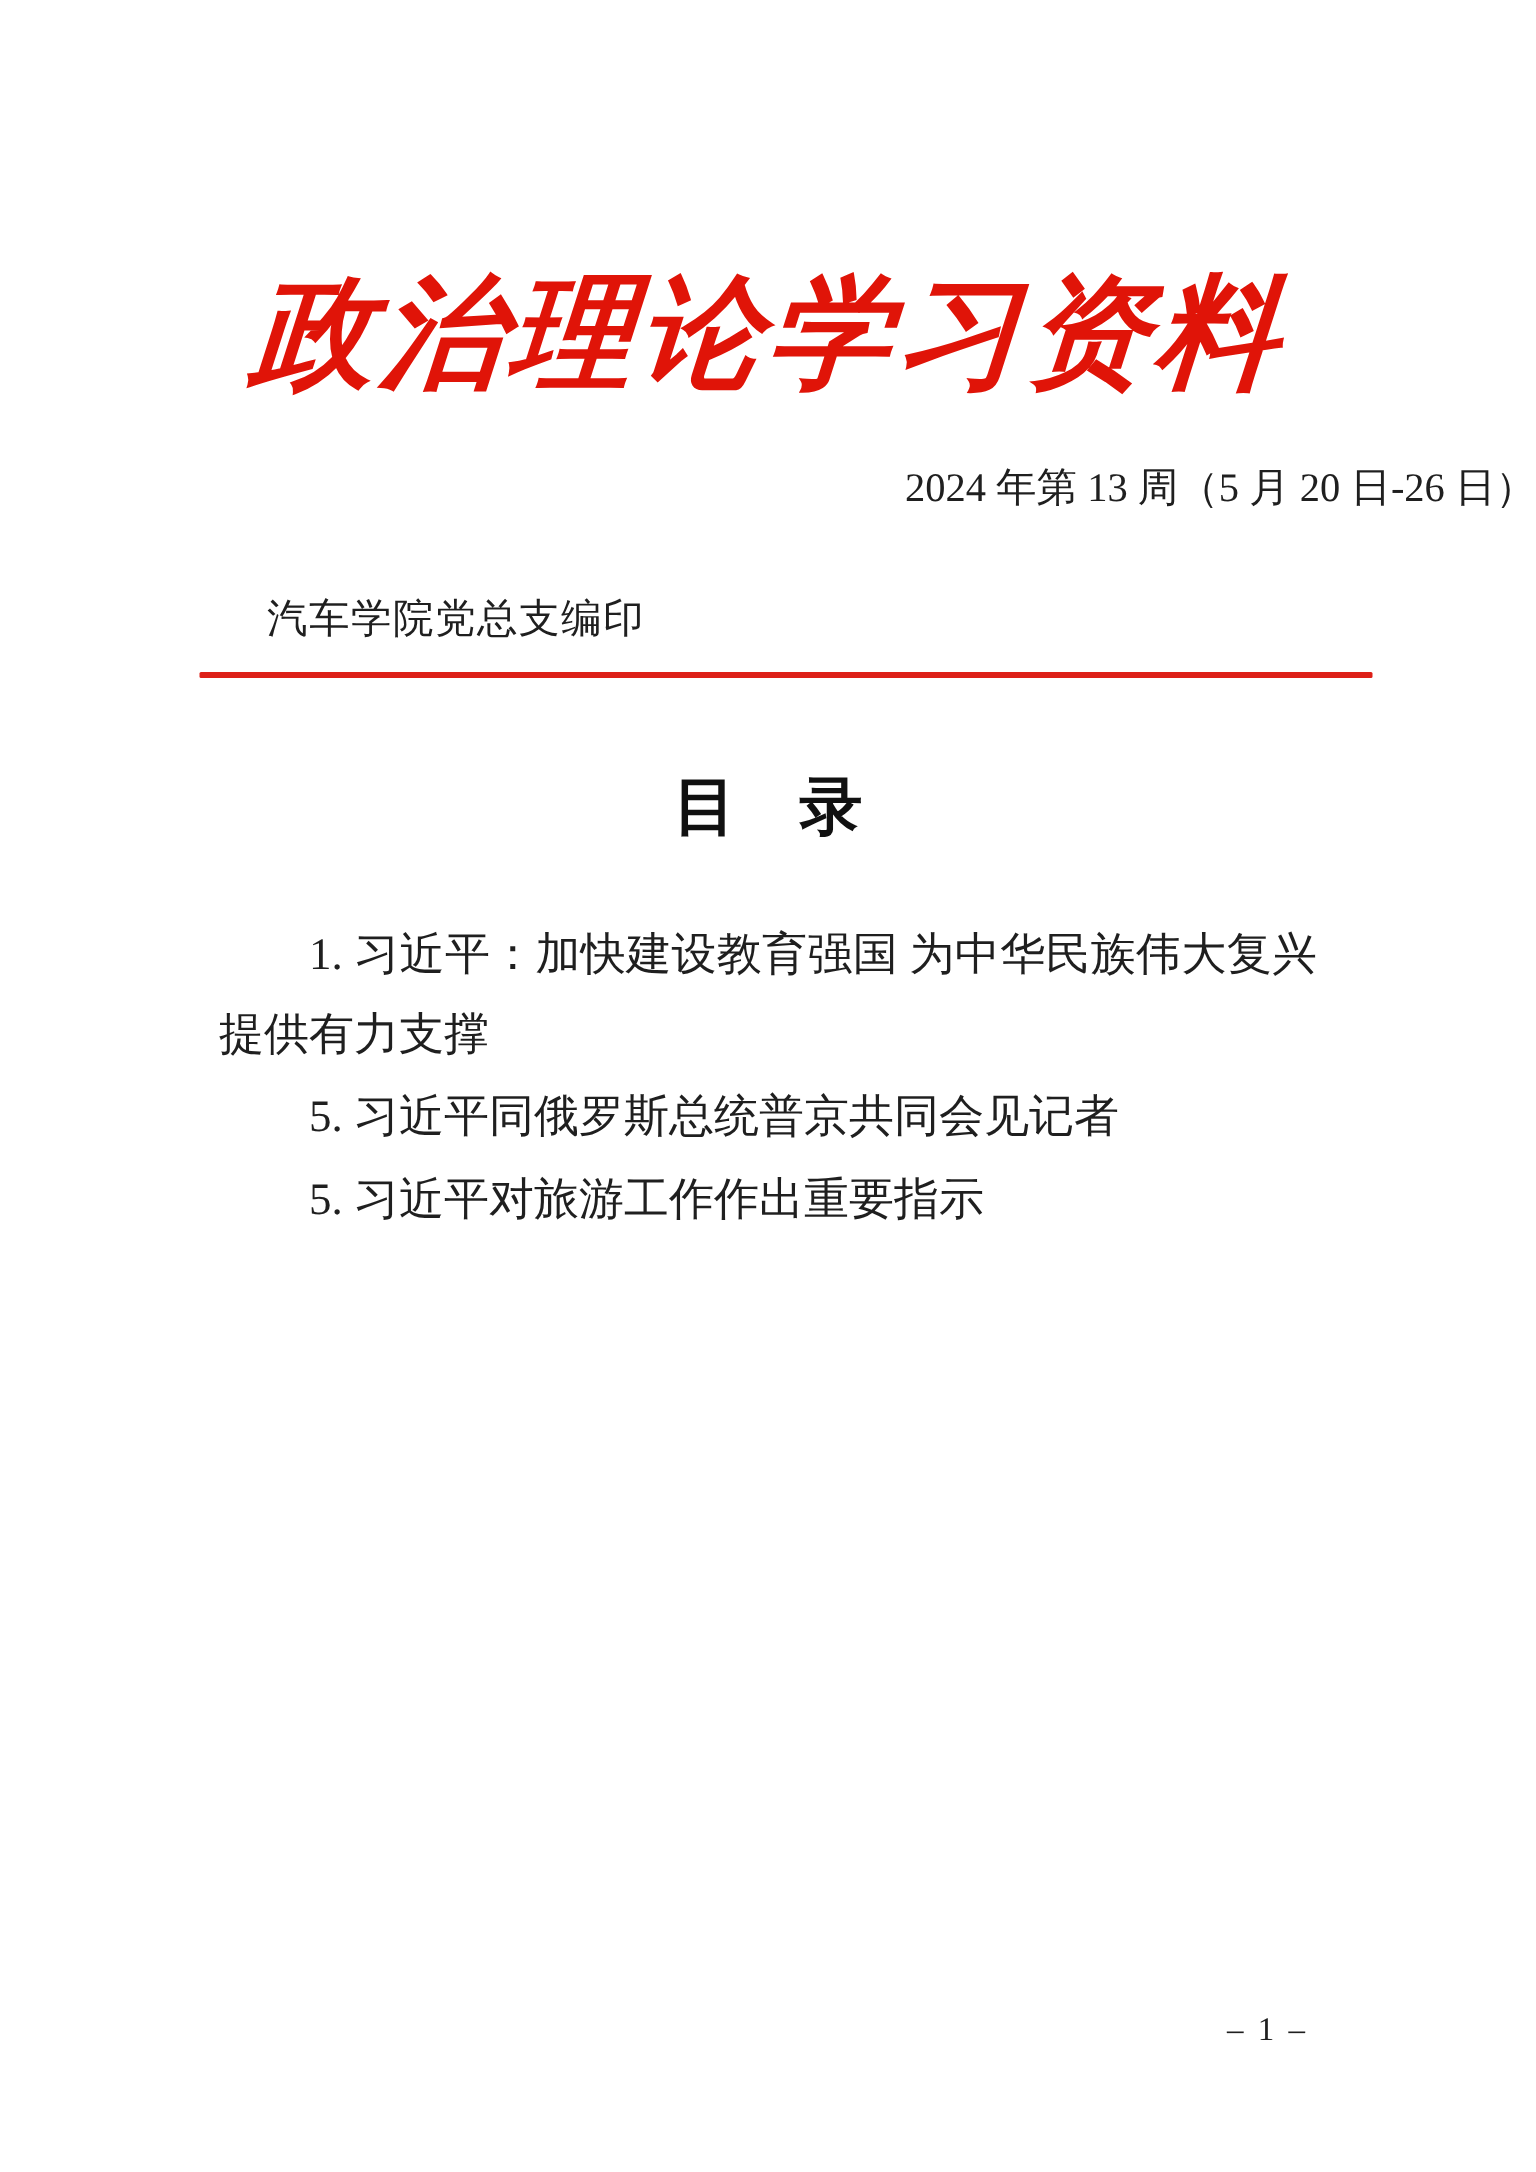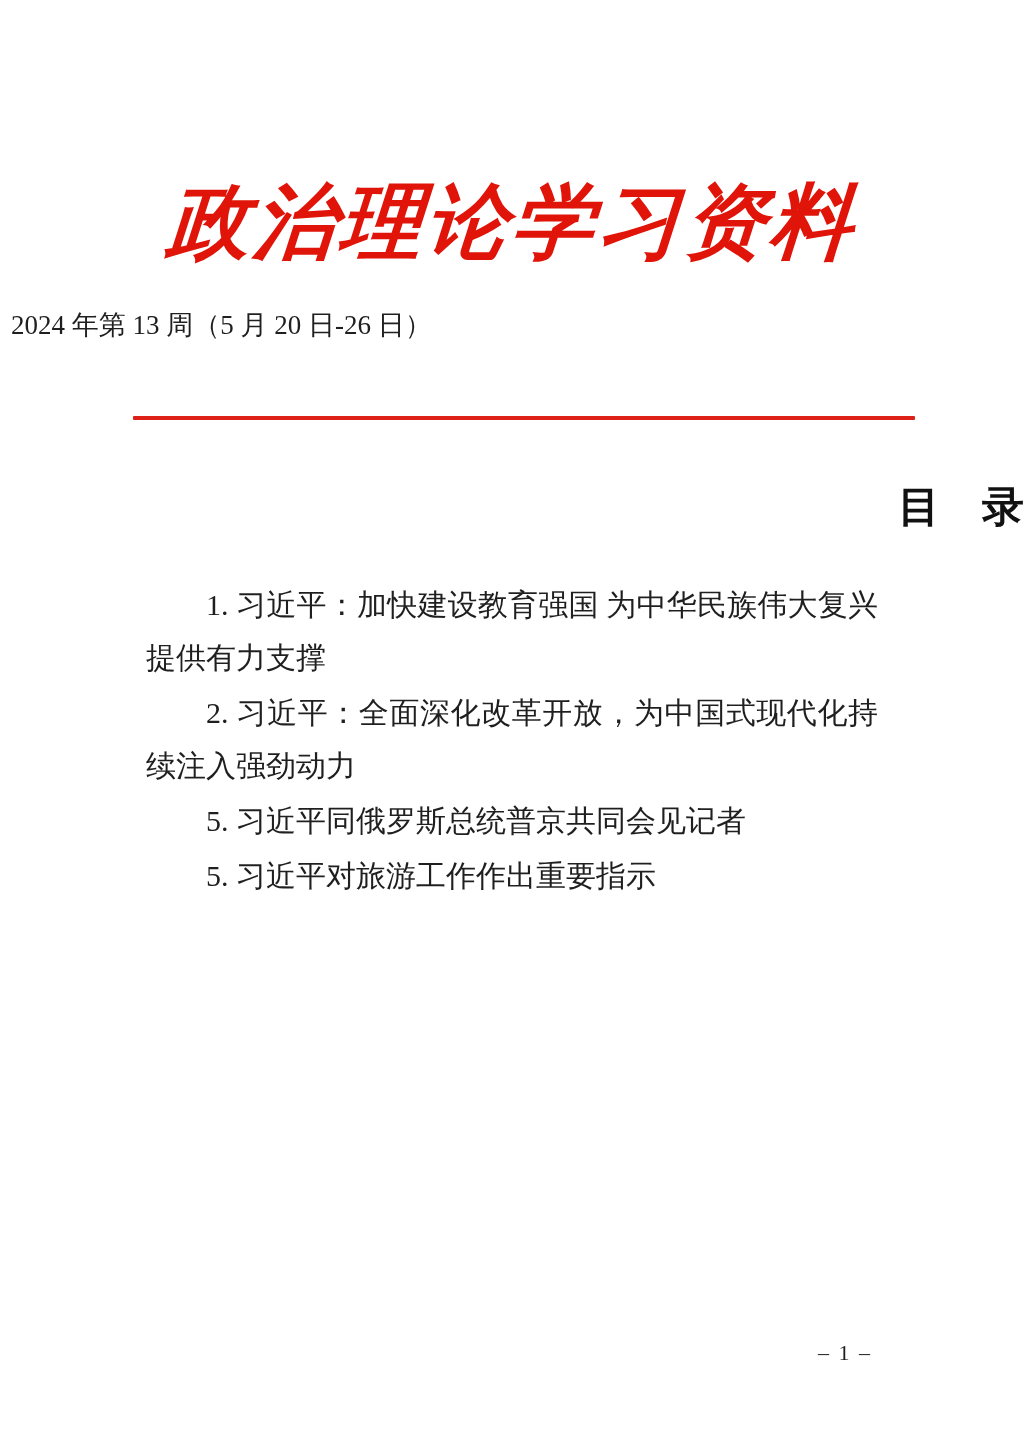--- a/index.html
+++ b/index.html
@@ -24,21 +24,21 @@
     font-weight: 900;
     font-style: italic;
     color: #e01408;
     letter-spacing: 4px;
     transform: skewX(-4deg);
     font-family: "Liberation Serif", "DejaVu Serif", serif;
     white-space: nowrap;
   }
   .doc-subtitle {
     margin-top: 30px;
-    text-align: left;
+    text-align: right;
     font-size: 27px;
     line-height: 34px;
     color: #1f1f1f;
     padding-left: 11px;
   }
   .meta-row {
     display: flex;
     justify-content: space-between;
     align-items: baseline;
     margin: 54px 184px 0 178px;
@@ -53,21 +53,21 @@
   }
   .red-rule {
     margin: 20px 0 0 133px;
     width: 782px;
     height: 4px;
     background: #dd2018;
     border-radius: 1px;
   }
   .toc-heading {
     margin-top: 62px;
-    text-align: right;
+    text-align: center;
     font-size: 42px;
     line-height: 50px;
     font-weight: bold;
     color: #111111;
   }
   .toc-list {
     margin: 46px 146px 0 146px;
     width: 732px;
     font-size: 30px;
     line-height: 53px;
@@ -91,28 +91,28 @@
 </head>
 <body>
 
 <div class="page">
 
   <div class="doc-title">政治理论学习资料</div>
 
   <div class="doc-subtitle">2024 年第 13 周（5 月 20 日-26 日）</div>
 
   <div class="meta-row">
+    <span class="meta-issuer">汽车学院党总支编印</span>
   </div>
 
   <div class="red-rule"></div>
 
   <div class="toc-heading">目　录</div>
 
   <div class="toc-list">
     <p class="toc-item">1. 习近平：加快建设教育强国 为中华民族伟大复兴提供有力支撑</p>
-    <p class="toc-item">2. 习近平：全面深化改革开放，为中国式现代化持续注入强劲动力</p>
     <p class="toc-item">5. 习近平同俄罗斯总统普京共同会见记者</p>
     <p class="toc-item">5. 习近平对旅游工作作出重要指示</p>
   </div>
 
   <div class="page-number">– 1 –</div>
 
 </div>
 
 </body></html>

